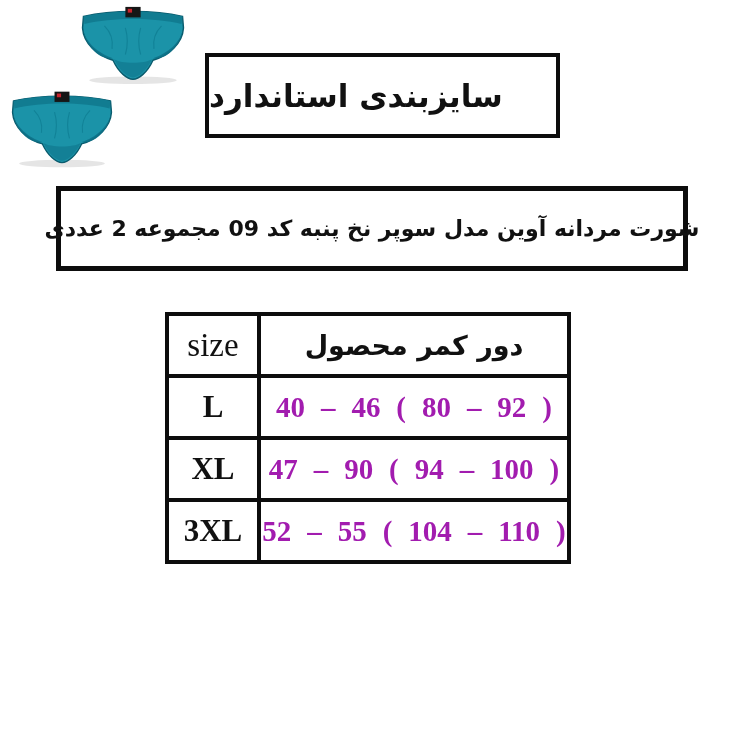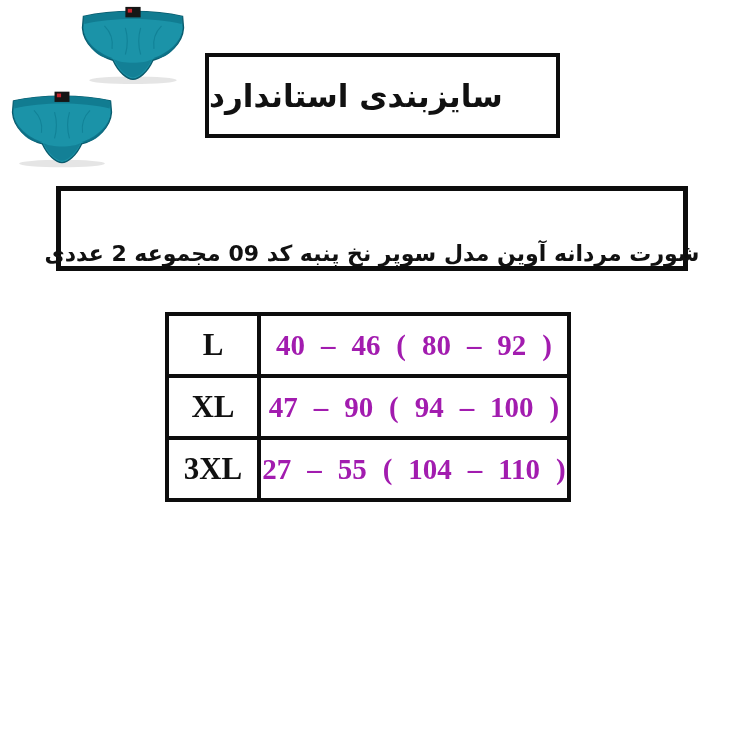--- a/index.html
+++ b/index.html
@@ -42,21 +42,21 @@
     direction: rtl;
     white-space: nowrap;
   }
   .desc-box {
     position: absolute;
     left: 56px; top: 186px;
     width: 632px; height: 85px;
     border: 5px solid #0d0d0d;
     box-sizing: border-box;
     display: flex;
-    align-items: flex-end;
+    align-items: center;
     justify-content: center;
   }
   .desc-box .txt {
     font-family: "DejaVu Sans", sans-serif;
     font-size: 22px;
     font-weight: bold;
     color: #111;
     direction: rtl;
     white-space: nowrap;
   }
@@ -168,29 +168,33 @@
     <span class="txt" dir="rtl">شورت مردانه آوین مدل سوپر نخ پنبه کد 09 مجموعه 2 عددی</span>
   </div>
 
   <div class="size-table-wrap">
     <table class="size-table">
       <colgroup>
         <col class="col-size">
         <col class="col-range">
       </colgroup>
       <tbody>
+          <tr>
+        <th class="size-head">size</th>
+        <th class="range-head" dir="rtl">دور کمر محصول</th>
+      </tr>
       <tr>
         <td class="size-cell">L</td>
         <td class="range-cell">40 – 46 ( 80 – 92 )</td>
       </tr>
       <tr>
         <td class="size-cell">XL</td>
         <td class="range-cell">47 – 90 ( 94 – 100 )</td>
       </tr>
       <tr>
         <td class="size-cell">3XL</td>
-        <td class="range-cell">27 – 55 ( 104 – 110 )</td>
+        <td class="range-cell">52 – 55 ( 104 – 110 )</td>
       </tr>
     </tbody>
       </table>
   </div>
 
 </div>
 
 </body></html>

